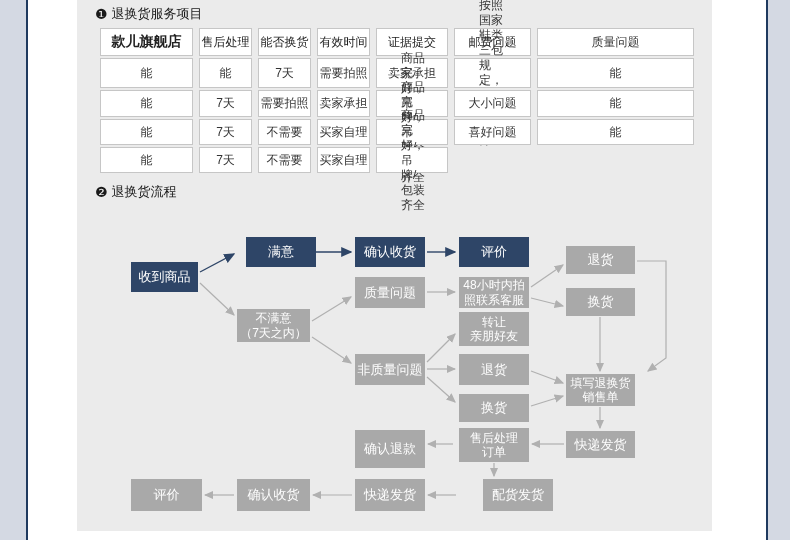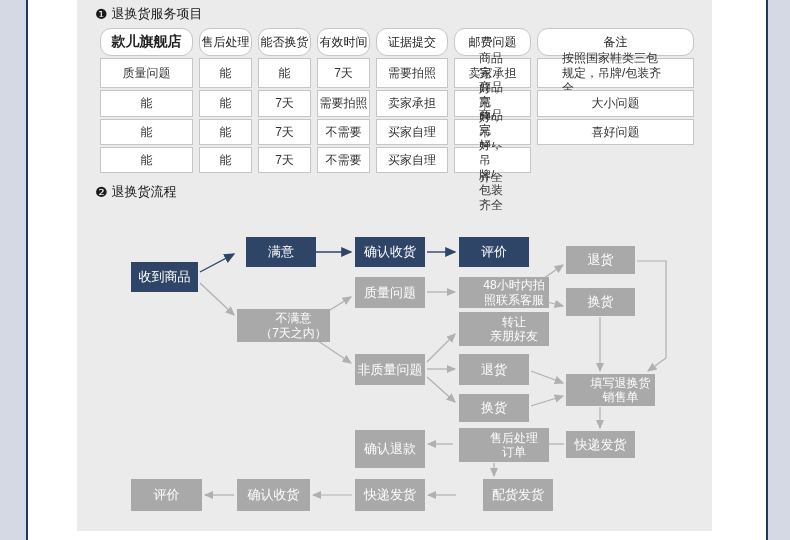--- a/index.html
+++ b/index.html
@@ -28,33 +28,33 @@
     position:absolute;left:100px;top:28px;display:grid;
     grid-template-columns:93px 53px 53px 53px 72px 77px 157px;
     grid-template-rows:28px 30px 27px 26px 26px;
     gap:2px 6px;
   }
   .cell{
     background:#fff;border:1px solid #c6c6c6;display:flex;align-items:center;
     justify-content:center;font-size:12px;color:#333;text-align:center;line-height:1.25;
   }
   .cell.brand{font-weight:bold;font-size:14px;color:#111;}
-  .cell.head{color:#222;border-radius:11px;}
+  .cell.head{color:#222;}
   .cell.left{justify-content:flex-start;text-align:left;padding:0 24px;}
   
   .flow-svg{position:absolute;left:0;top:0;width:790px;height:540px;pointer-events:none;}
   .a-n{stroke:var(--navy);stroke-width:1.4;fill:none;}
   .a-g{stroke:var(--arrow-gray);stroke-width:1.2;fill:none;}
   .node{
     position:absolute;display:flex;align-items:center;justify-content:center;
     text-align:center;white-space:pre-line;color:#fff;font-size:13px;line-height:1.2;
   }
   .node.primary{background:var(--navy);}
   .node.secondary{background:var(--gray-node);color:#fdfdfd;}
-  .node.small{font-size:12px;padding-left:20px;}
+  .node.small{font-size:12px;}
 </style>
 </head>
 <body>
 
 <div class="strip blue-left"></div>
 <div class="strip navy-left"></div>
 <div class="strip navy-right"></div>
 <div class="strip blue-right"></div>
 
 <div class="panel"></div>
@@ -64,21 +64,20 @@
   <span>退换货服务项目</span>
 </div>
 
 <div class="service-table">
     <div class="cell head brand">款儿旗舰店</div>
     <div class="cell head">售后处理</div>
     <div class="cell head">能否换货</div>
     <div class="cell head">有效时间</div>
     <div class="cell head">证据提交</div>
     <div class="cell head">邮费问题</div>
-    <div class="cell head">备注</div>
     <div class="cell">质量问题</div>
     <div class="cell">能</div>
     <div class="cell">能</div>
     <div class="cell">7天</div>
     <div class="cell">需要拍照</div>
     <div class="cell">卖家承担</div>
     <div class="cell left">按照国家鞋类三包规定，吊牌/包装齐全</div>
     <div class="cell">能</div>
     <div class="cell">能</div>
     <div class="cell">7天</div>

